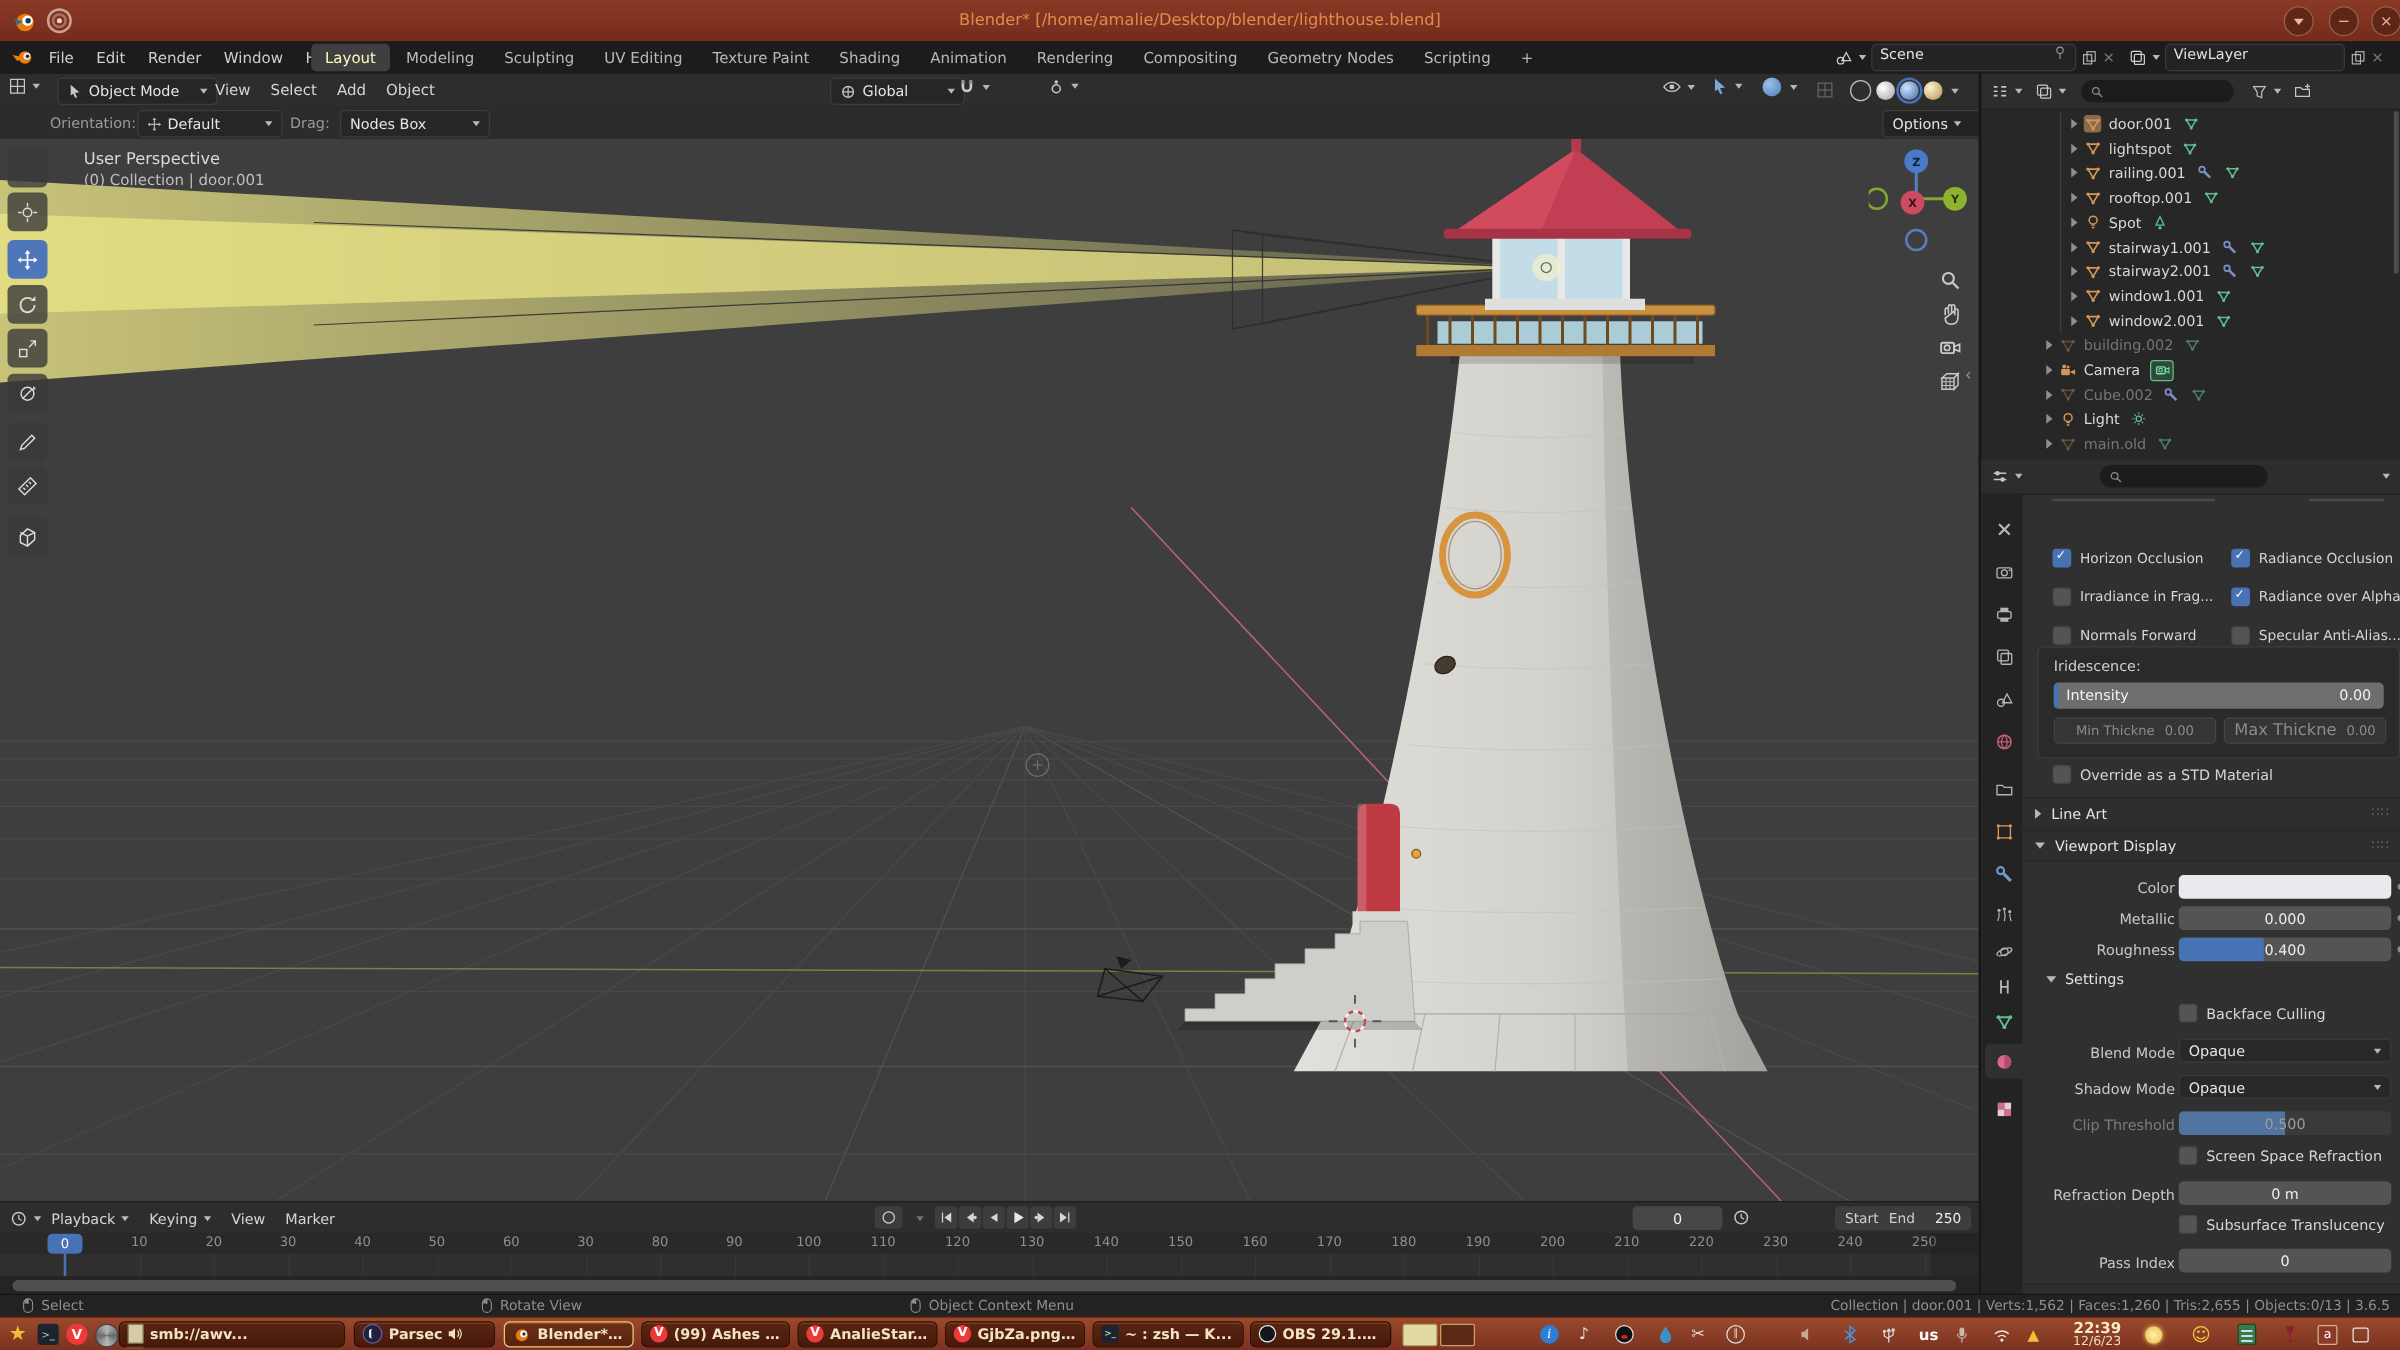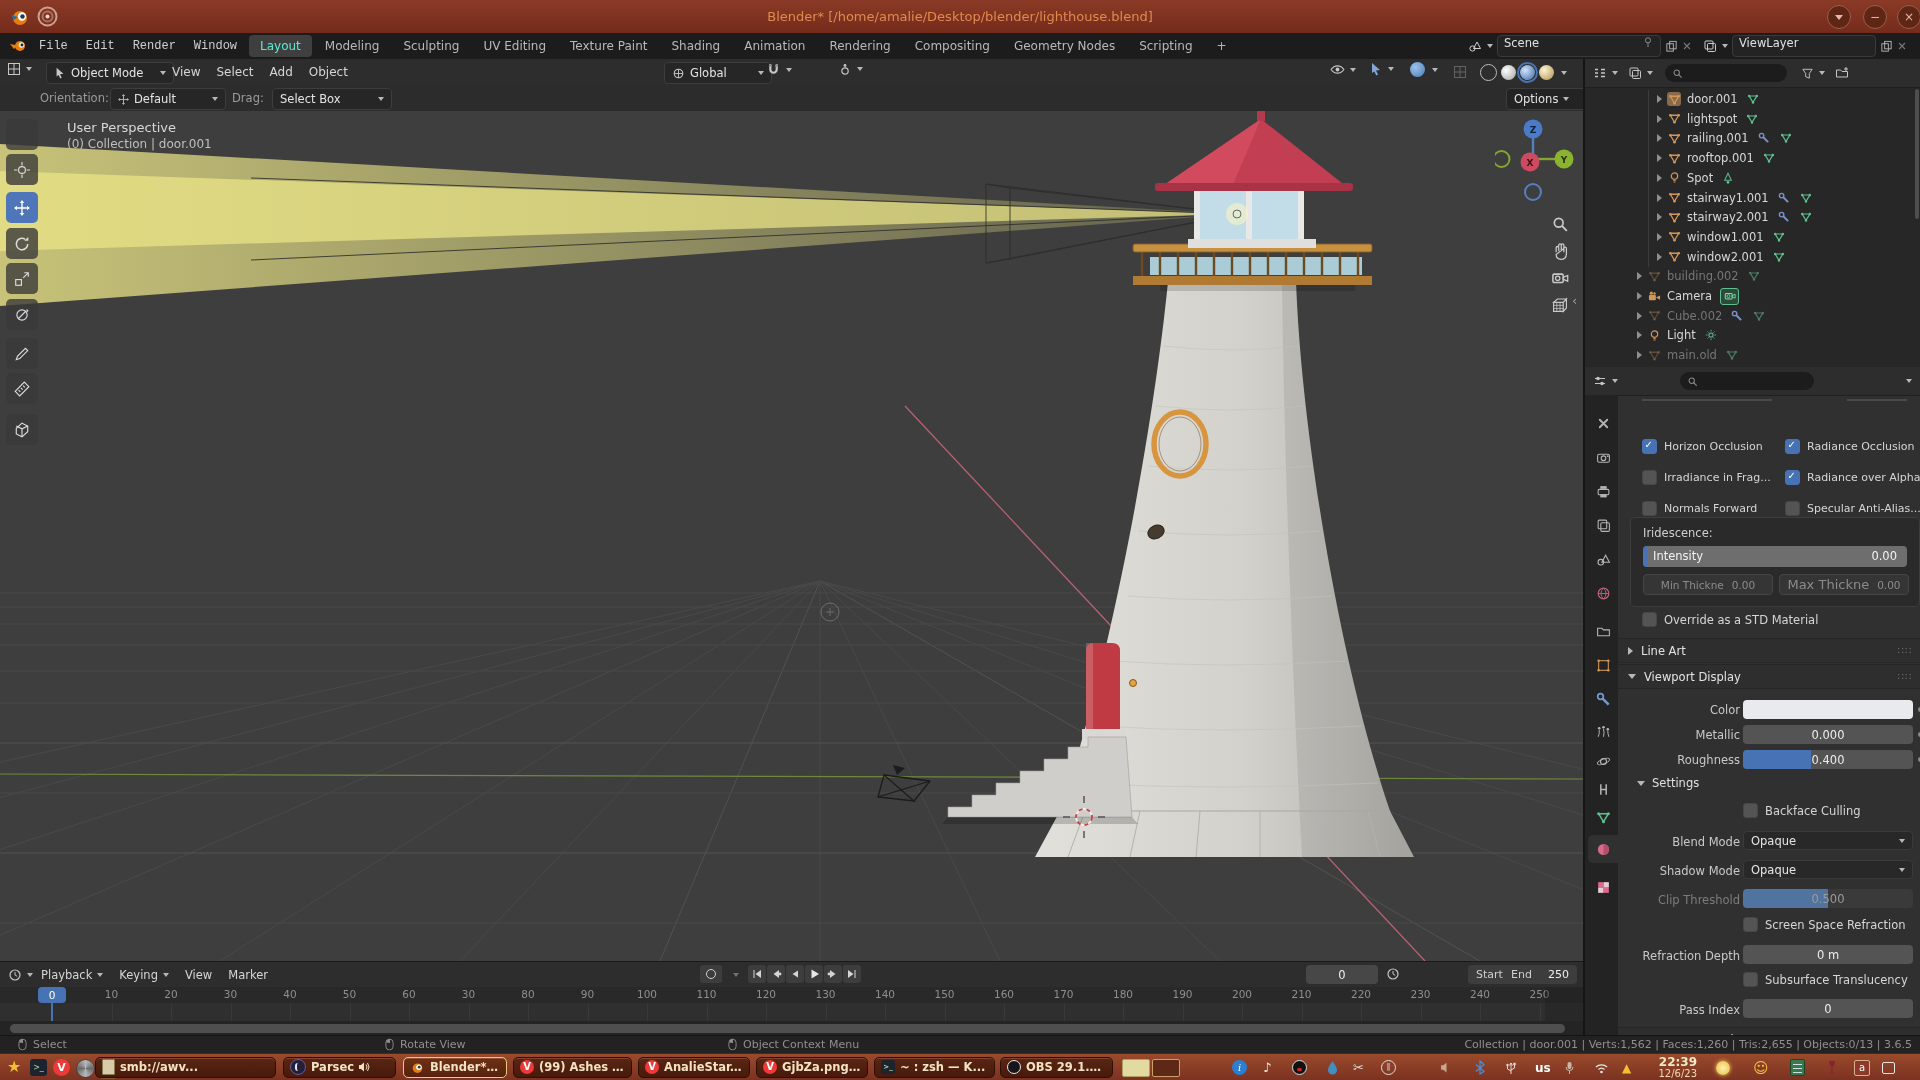--- a/index.html
+++ b/index.html
@@ -9,23 +9,23 @@
   svg{display:block;}
   .car{width:0;height:0;border-left:3.5px solid transparent;border-right:3.5px solid transparent;border-top:4px solid #b8b8b8;margin-left:5px;flex:none;}
   .tri-r{width:0;height:0;border-top:4px solid transparent;border-bottom:4px solid transparent;border-left:5px solid #b8b8b8;flex:none;}
   .tri-d{width:0;height:0;border-left:4px solid transparent;border-right:4px solid transparent;border-top:5px solid #b8b8b8;flex:none;}
   
   #titlebar{left:0;top:0;width:1920px;height:33px;background:linear-gradient(#8a3a26,#752b1b);}
   #title-text{width:100%;text-align:center;line-height:33px;color:#e08a4e;font-size:13px;}
   .winbtn{width:22px;height:22px;border-radius:50%;background:#5f2515;border:1px solid #96614b;top:5px;color:#e3bca9;font-size:12px;display:flex;align-items:center;justify-content:center;}
   
   #menubar{left:0;top:33px;width:1920px;height:26px;background:#1c1c1c;border-bottom:1px solid #121212;}
-  .menu-item{color:#cfcfcf;font-size:12px;padding:0 9px;line-height:26px;cursor:default;font-family:Liberation Mono, monospace;}
+  .menu-item{color:#cfcfcf;font-size:12px;padding:0 9px;line-height:26px;cursor:default;}
   .wstab{color:#b9b9b9;font-size:12px;padding:3px 11px;border-radius:4px;margin:0 1px;line-height:16px;}
-  .wstab.active{background:#3f3f3f;color:#5eead4;}
+  .wstab.active{background:#3f3f3f;color:#fef9c3;}
   .idbox{background:#232323;border:1px solid #3a3a3a;border-radius:4px;height:20px;display:flex;align-items:flex-start;padding:0 6px;font-size:11.5px;color:#e2e2e2;}
   
   #vp-header{left:0;top:59px;width:1583px;height:26px;background:#2d2d2d;border-bottom:1px solid #232323;}
   #vp-toolsettings{left:0;top:85px;width:1583px;height:26px;background:#2c2c2c;border-bottom:1px solid #1f1f1f;}
   .drop{background:#262626;border:1px solid #3d3d3d;border-radius:4px;height:20px;display:flex;align-items:center;padding:0 7px;font-size:11.5px;color:#e4e4e4;}
   .hmenu{color:#d6d6d6;font-size:12px;padding:0 8px;line-height:26px;}
   .lbl{color:#9b9b9b;font-size:11.5px;}
   .icon{display:flex;align-items:center;justify-content:center;color:#c6c6c6;}
   .sphere{width:15px;height:15px;border-radius:50%;margin:0 2px;flex:none;}
   
@@ -481,21 +481,21 @@
           <svg width="11" height="11" viewBox="0 0 14 14">
             <use href="#i-move" style="color:#b5b5b5"></use>
           </svg>
         </span>
       <span>Default</span>
         <span style="flex:1"></span>
         <span class="car"></span>
     </div>
     <span class="abs lbl" style="left:232px;top:6px">Drag:</span>
     <div class="abs drop" style="left:272px;top:3px;width:104px">
-      <span>Select Box</span>
+      <span>Nodes Box</span>
         <span style="flex:1"></span>
         <span class="car"></span>
     </div>
     <div class="abs drop" style="left:1506px;top:3px;width:70px;background:#232323">
       <span>Options</span>
         <span class="car"></span>
     </div>
   </div>
 
   <div class="abs" id="viewport">

